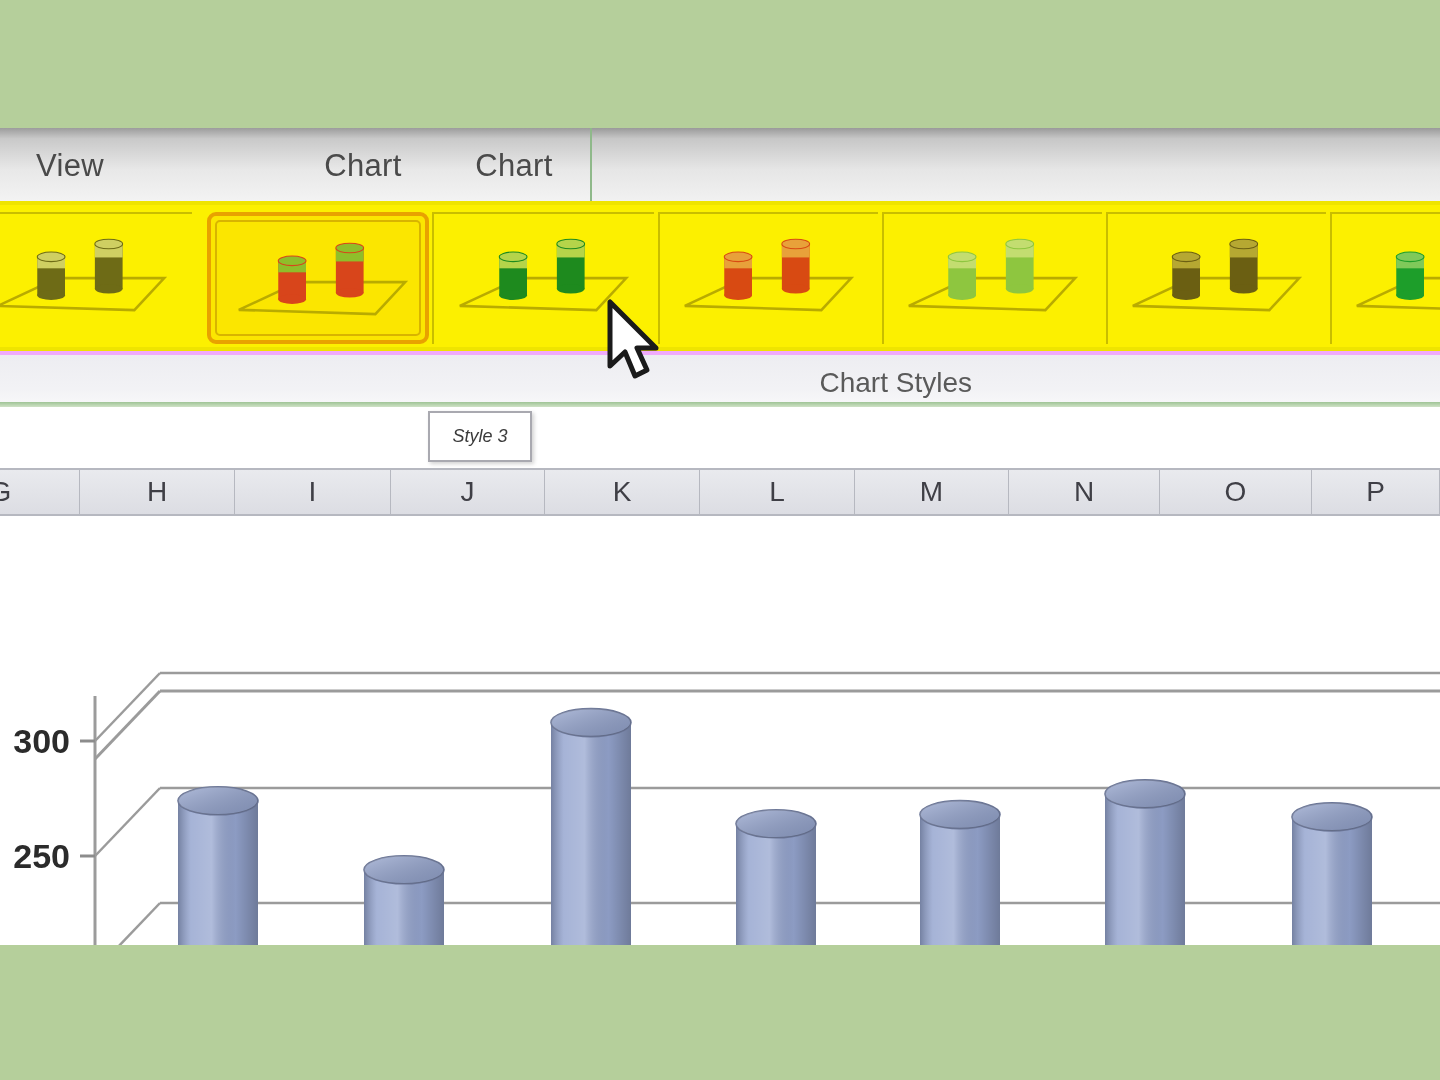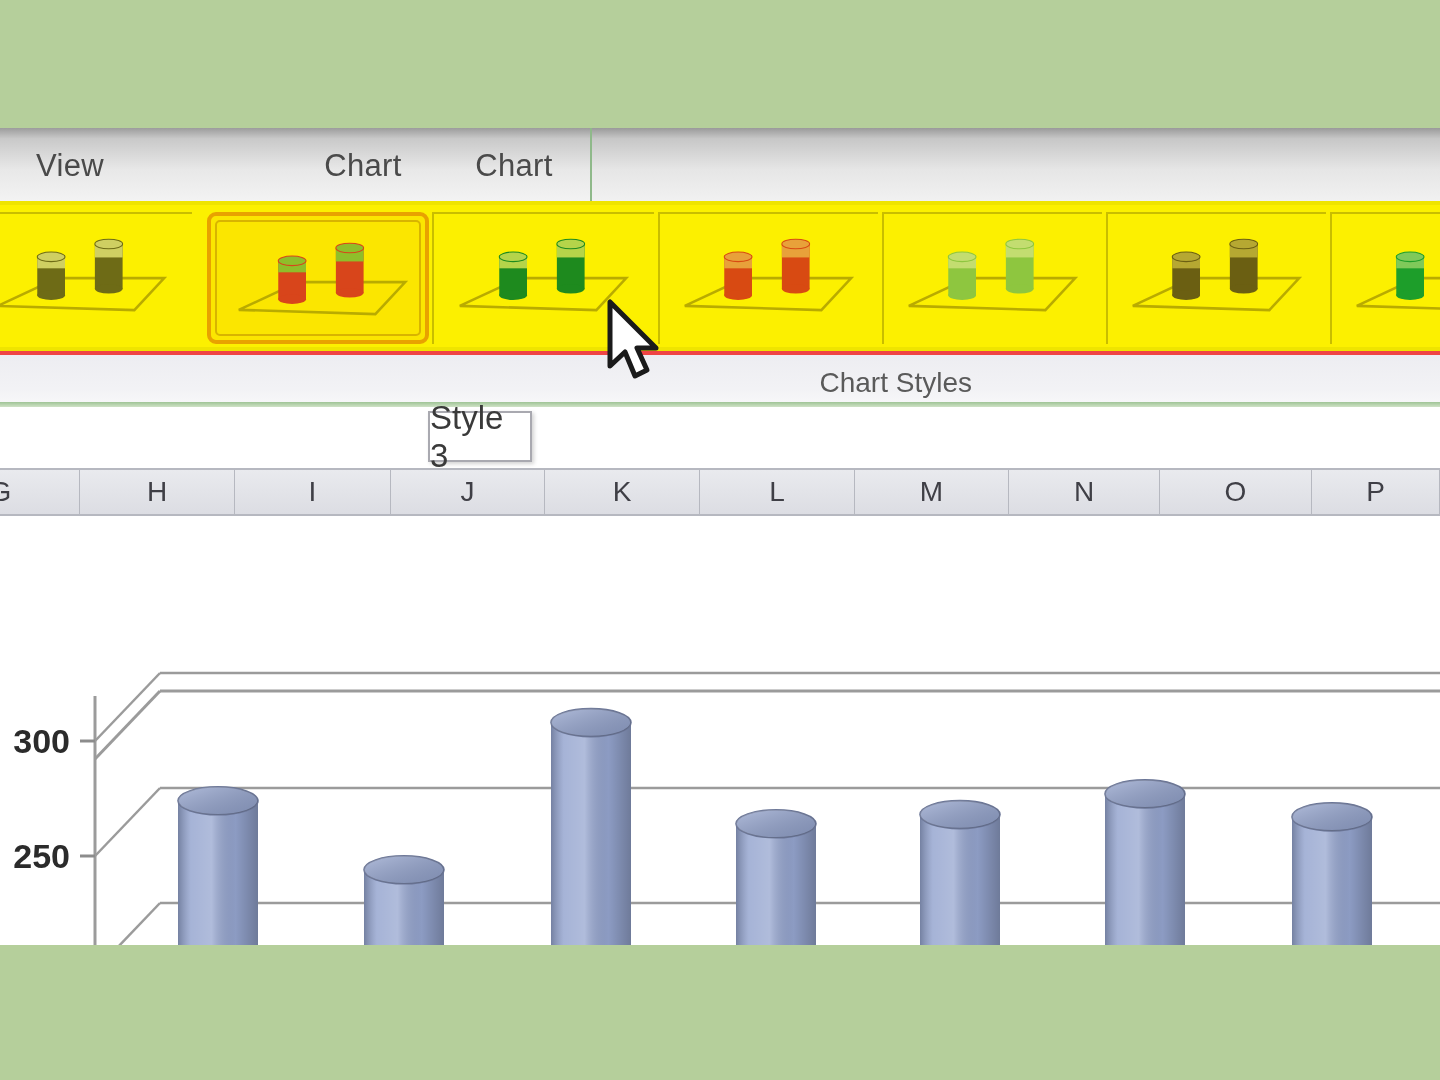--- a/index.html
+++ b/index.html
@@ -49,21 +49,21 @@
   #tab-layout{left:290px;width:146px;}
   #tab-format{left:440px;width:148px;}
   
   #tab-view::after{
     content:"";position:absolute;right:0;top:6px;bottom:6px;width:0px;
   }
 
   
   #ribbon{
     position:absolute;left:0;top:76px;width:1440px;height:206px;
-    background:#ef4444;
+    background:#f0abfc;
   }
   #ribbon-bottomline{
     position:absolute;left:0;top:274px;width:1440px;height:5px;
     background:linear-gradient(to bottom,#9fc496,#cfe2c6);
   }
 
   
   #gallery{
     position:absolute;left:0;top:-3px;width:1440px;height:150px;
     background:#fcf000;
@@ -103,23 +103,24 @@
 
   
   #formula-strip{
     position:absolute;left:0;top:279px;width:1440px;height:64px;
     background:#ffffff;border-bottom:1px solid #cfcfd4;
   }
   #tooltip{
     position:absolute;left:428px;top:411px;width:100px;height:47px;
     background:#ffffff;border:2px solid #a9a9b0;
     display:flex;align-items:center;justify-content:center;
-    font-size:33px;color:#3a3a3a;
+    font-size:18px;color:#3a3a3a;
     box-shadow:2px 2px 4px rgba(0,0,0,.18);
     z-index:7;
+    font-style:italic;
   }
 
   
   #colheaders{
     position:absolute;left:0;top:340px;width:1440px;height:48px;
     background:linear-gradient(to bottom,#e6e7ec 0%,#dfe0e6 100%);
     border-top:2px solid #b6b8c0;
     border-bottom:2px solid #b6b8c0;
     box-sizing:border-box;
   }

